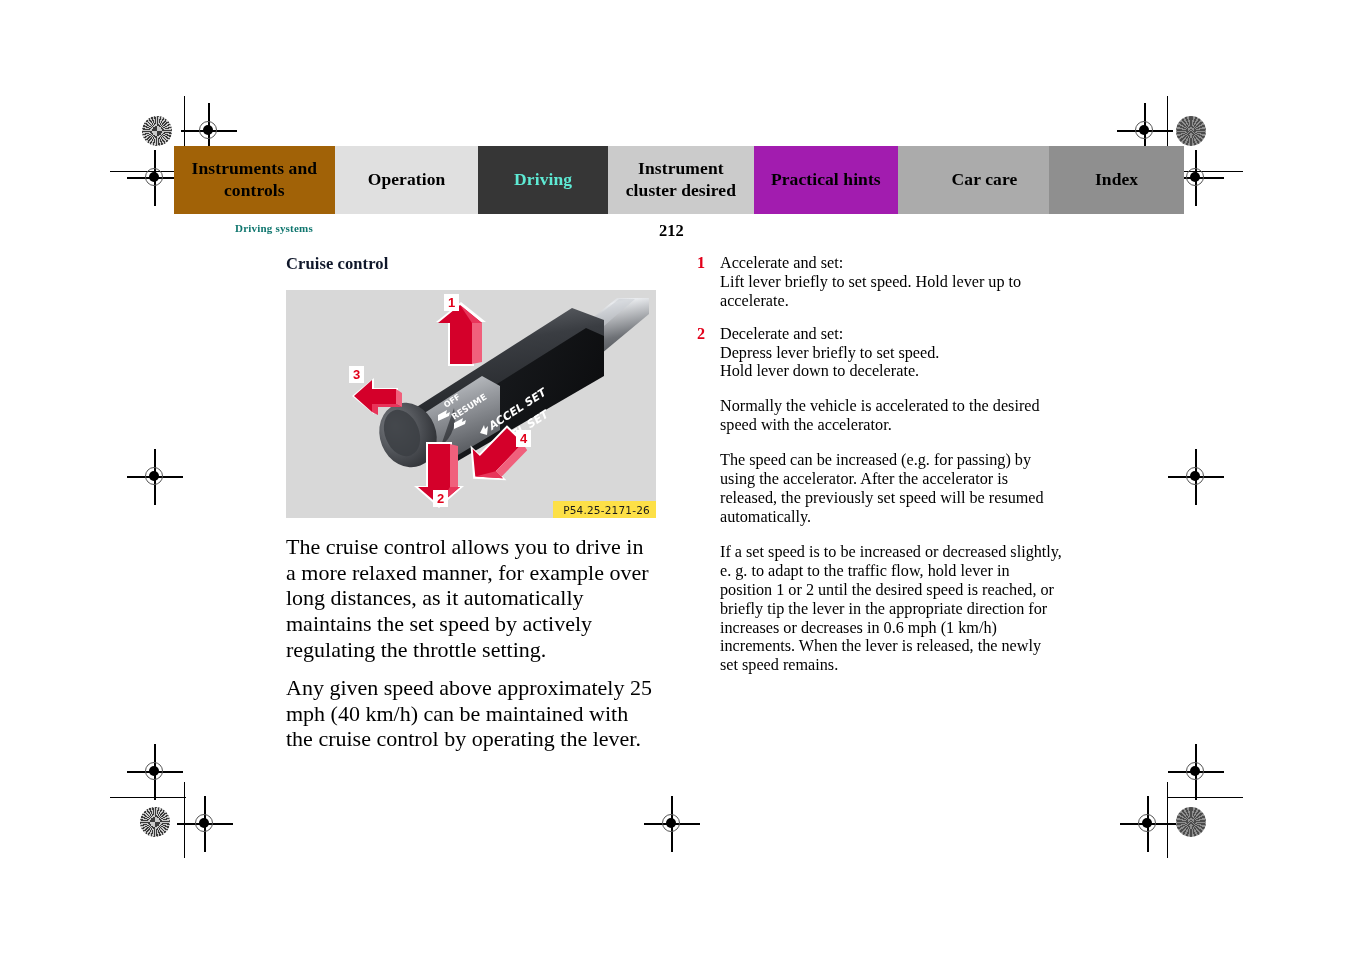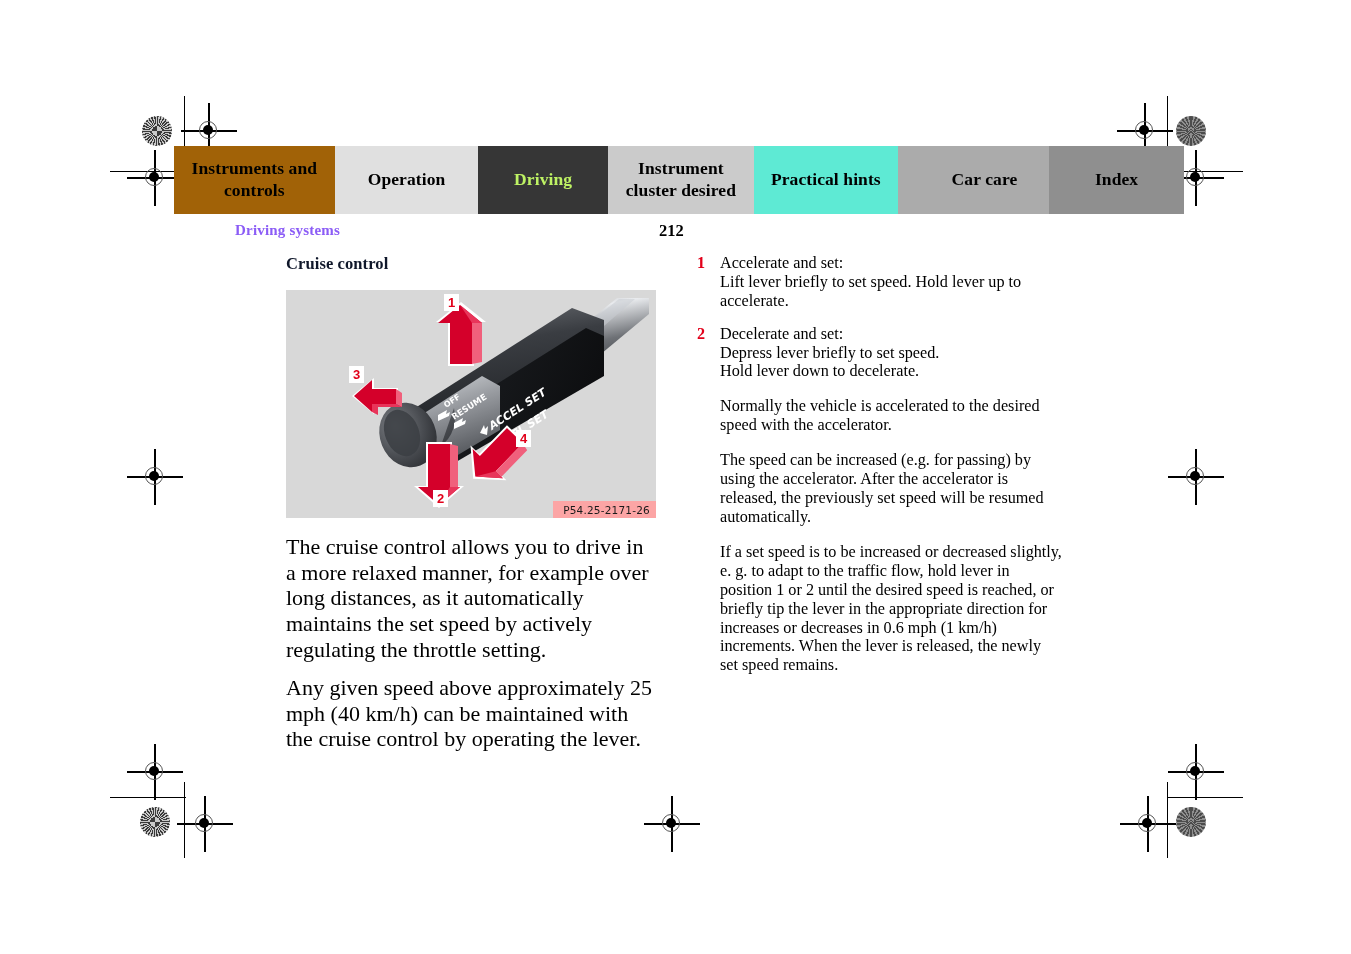--- a/index.html
+++ b/index.html
@@ -74,30 +74,30 @@
     justify-content: center;
     text-align: center;
     font-weight: bold;
     font-size: 17.5px;
     line-height: 1.25;
     color: #000;
     box-sizing: border-box;
     padding: 0 6px;
     letter-spacing: .1px;
   }
-  .tab.active { color: #bef264; }
+  .tab.active { color: #5eead4; }
 
   
   .runhead {
     position: absolute;
     left: 235px;
     top: 222px;
-    font-size: 15px;
-    font-weight: bold;
-    color: #8b5cf6;
+    font-size: 11px;
+    font-weight: bold;
+    color: #0f766e;
     letter-spacing: .2px;
   }
   .pagenum {
     position: absolute;
     left: 659px;
     top: 221px;
     font-size: 16.5px;
     font-weight: bold;
     color: #000;
   }
@@ -162,21 +162,21 @@
     width: 370px;
     height: 228px;
     background: #d8d8d8;
     margin: 0 0 16px 0;
     overflow: hidden;
   }
   .figcaption {
     position: absolute;
     right: 0;
     bottom: 0;
-    background: #fca5a5;
+    background: #fde047;
     padding: 3px 6px 2px 10px;
     font-family: "DejaVu Sans", sans-serif;
     font-size: 10.5px;
     color: #1a1a1a;
     letter-spacing: .2px;
   }
   .figure svg { position: absolute; left: 0; top: 0; }
   .callout {
     position: absolute;
     background: #ffffff;
@@ -284,21 +284,21 @@
     </div>
   <div class="tab" style="flex:1.18; background:#e0e0e0;">
       <span>Operation</span>
     </div>
   <div class="tab active" style="flex:1.05; background:#363636;">
       <span>Driving</span>
     </div>
   <div class="tab" style="flex:1.20; background:#cbcbcb;">
       <span>Instrument cluster desired</span>
     </div>
-  <div class="tab" style="flex:1.18; background:#5eead4;">
+  <div class="tab" style="flex:1.18; background:#a21caf;">
       <span>Practical hints</span>
     </div>
   <div class="tab" style="flex:1.05; background:#ababab;padding-left:28px;">
       <span>Car care</span>
     </div>
   <div class="tab" style="flex:1.10; background:#8f8f8f;text-align:right;">
       <span>Index</span>
     </div>
 </nav>
 

